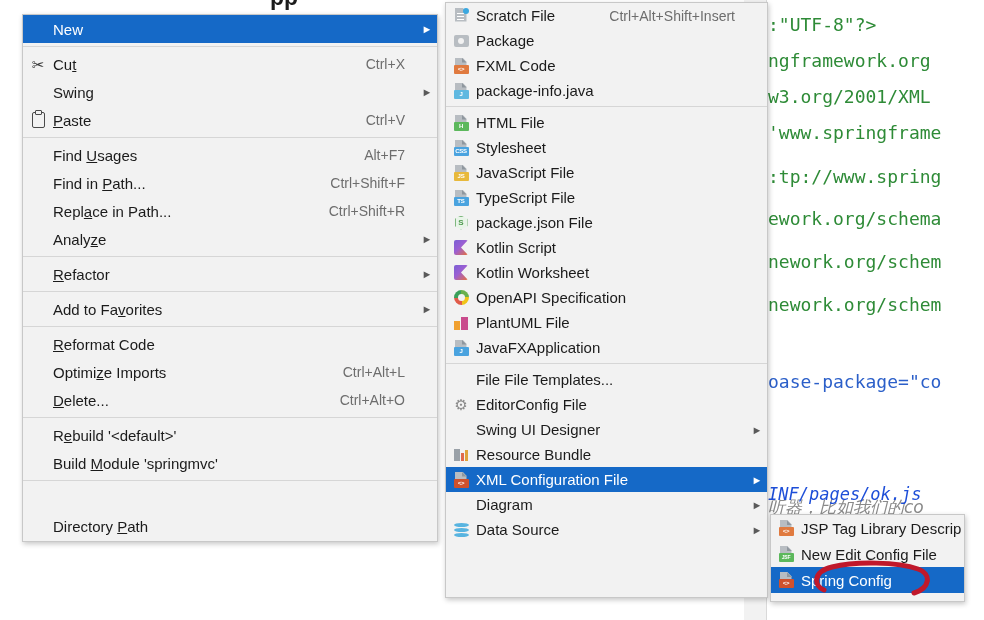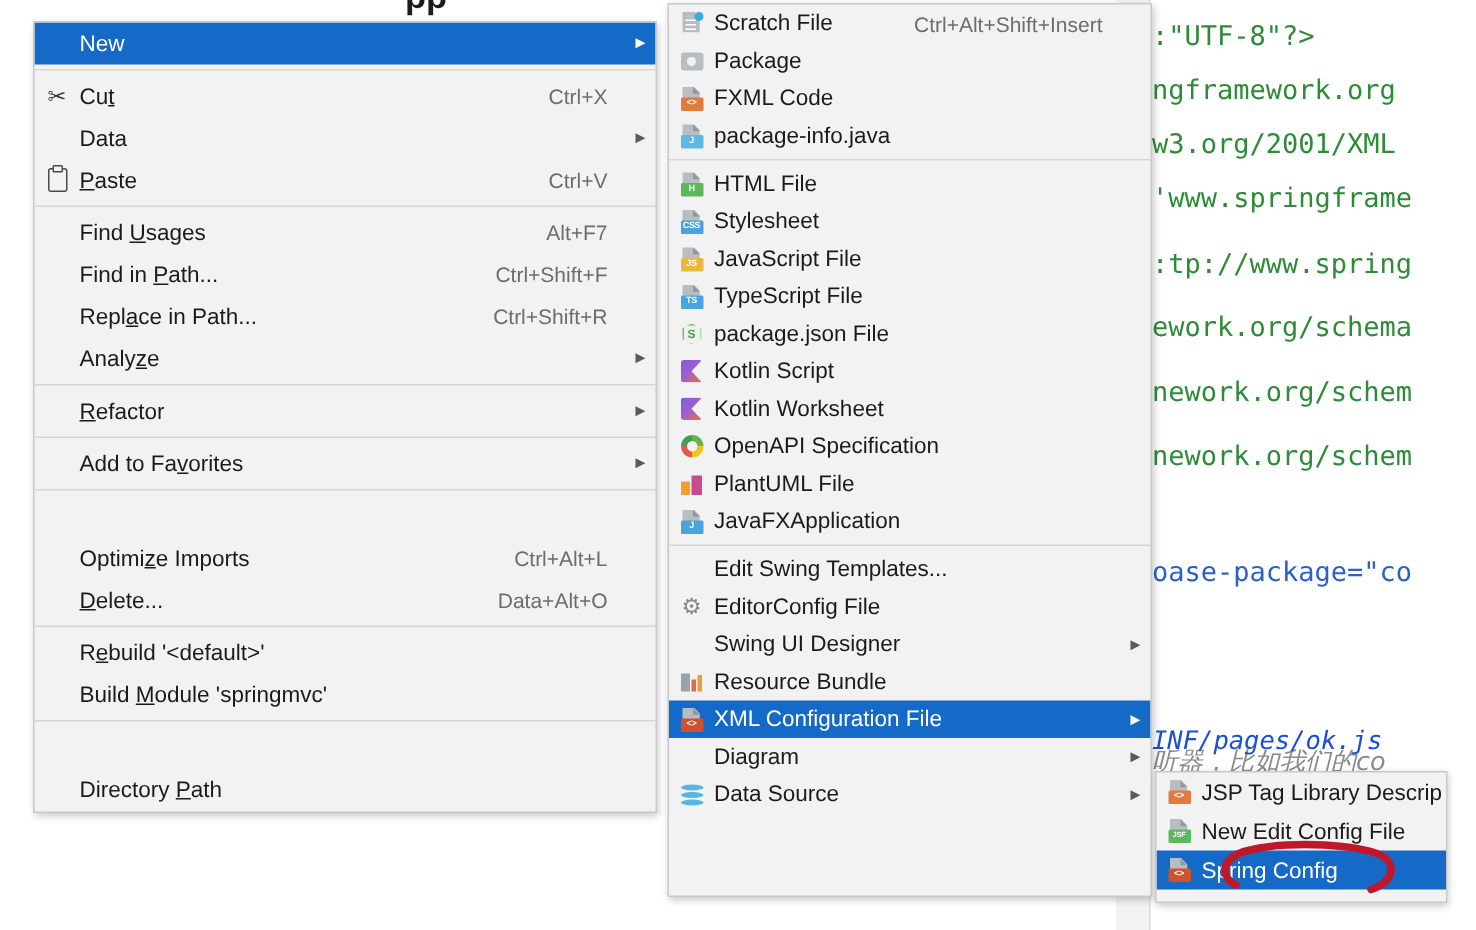--- a/index.html
+++ b/index.html
@@ -217,21 +217,21 @@
     <span class="ic">
         <span class="scissors">✂</span>
       </span>
     <span class="lbl">Cu<u>t</u></span>
     <span class="sc">Ctrl+X</span>
     <span class="arw"></span>
   </div>
 
   <div class="mrow">
     <span class="ic"></span>
-    <span class="lbl">Data</span>
+    <span class="lbl">Swing</span>
     <span class="sc"></span>
     <span class="arw">►</span>
   </div>
 
   <div class="mrow">
     <span class="ic">
         <span class="clipboard"></span>
       </span>
     <span class="lbl"><u>P</u>aste</span>
     <span class="sc">Ctrl+V</span>
@@ -283,35 +283,36 @@
     <span class="ic"></span>
     <span class="lbl">Add to Fa<u>v</u>orites</span>
     <span class="sc"></span>
     <span class="arw">►</span>
   </div>
 
   <div class="sep"></div>
 
   <div class="mrow">
     <span class="ic"></span>
+    <span class="lbl"><u>R</u>eformat Code</span>
     <span class="sc"></span>
     <span class="arw"></span>
   </div>
 
   <div class="mrow">
     <span class="ic"></span>
     <span class="lbl">Optimi<u>z</u>e Imports</span>
     <span class="sc">Ctrl+Alt+L</span>
     <span class="arw"></span>
   </div>
 
   <div class="mrow">
     <span class="ic"></span>
     <span class="lbl"><u>D</u>elete...</span>
-    <span class="sc">Data+Alt+O</span>
+    <span class="sc">Ctrl+Alt+O</span>
     <span class="arw"></span>
   </div>
 
   <div class="sep"></div>
 
   <div class="mrow">
     <span class="ic"></span>
     <span class="lbl">R<u>e</u>build '&lt;default&gt;'</span>
     <span class="sc"></span>
     <span class="arw"></span>
@@ -534,21 +535,21 @@
     </span>
     <span class="lbl">JavaFXApplication</span>
     <span class="sc"></span>
     <span class="arw"></span>
   </div>
 
   <div class="sep"></div>
 
   <div class="mrow">
     <span class="ic"></span>
-    <span class="lbl">Edit Swing Templates...</span>
+    <span class="lbl">File File Templates...</span>
     <span class="sc"></span>
     <span class="arw"></span>
   </div>
 
   <div class="mrow">
     <span class="ic">
         <span class="gear">⚙</span>
       </span>
     <span class="lbl">EditorConfig File</span>
     <span class="sc"></span>

